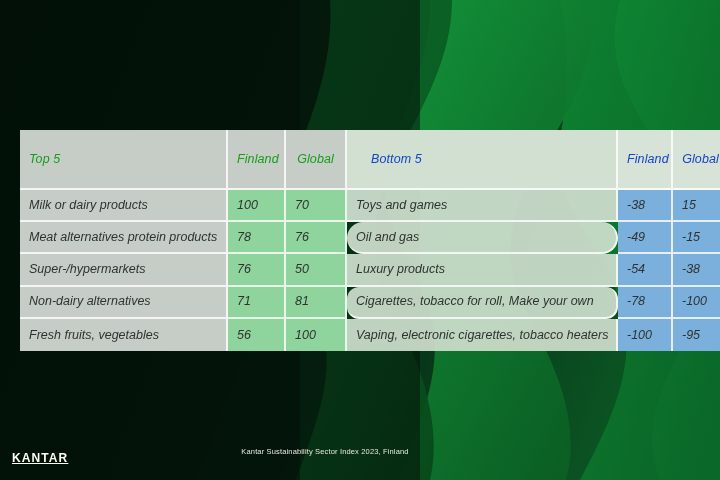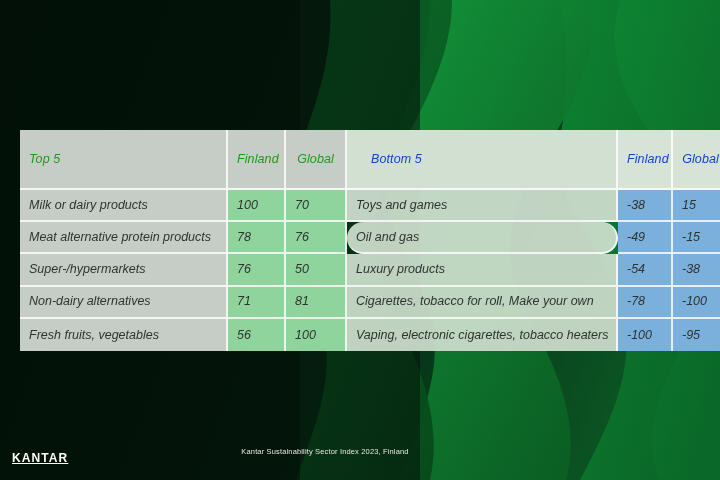--- a/index.html
+++ b/index.html
@@ -80,21 +80,21 @@
   tbody tr { height: 32px; }
   td.lbl-left  { background: #c6cdc7; }
   td.val-green { background: #8fd49c; text-align: center; font-size: 13px; }
   td.lbl-right { background: rgba(206,222,205,0.92); }
   td.val-blue  { background: #7cb0dc; text-align: center; font-size: 13px; }
 
   
   tbody tr:nth-child(1) td.lbl-right { background: rgba(205,221,205,0.94); }
   tbody tr:nth-child(2) td.lbl-right { background: rgba(204,221,204,0.94); border-radius: 16px; }
   tbody tr:nth-child(3) td.lbl-right { background: rgba(203,221,203,0.94); }
-  tbody tr:nth-child(4) td.lbl-right { background: rgba(202,220,202,0.94); }
+  tbody tr:nth-child(4) td.lbl-right { background: rgba(202,220,202,0.94); border-radius: 12px; }
   tbody tr:nth-child(5) td.lbl-right { background: rgba(203,220,202,0.94); }
 
   
   .logo {
     position: absolute;
     left: 12px;
     bottom: 15px;
     color: #fdfdf4;
     font-size: 12px;
     font-weight: bold;
@@ -190,21 +190,21 @@
       <tbody>
         <tr>
           <td class="lbl-left">Milk or dairy products</td>
           <td class="val-green">100</td>
           <td class="val-green">70</td>
           <td class="lbl-right">Toys and games</td>
           <td class="val-blue">-38</td>
           <td class="val-blue last-col">15</td>
         </tr>
         <tr>
-          <td class="lbl-left">Meat alternative protein products</td>
+          <td class="lbl-left">Meat alternatives protein products</td>
           <td class="val-green">78</td>
           <td class="val-green">76</td>
           <td class="lbl-right">Oil and gas</td>
           <td class="val-blue">-49</td>
           <td class="val-blue last-col">-15</td>
         </tr>
         <tr>
           <td class="lbl-left">Super-/hypermarkets</td>
           <td class="val-green">76</td>
           <td class="val-green">50</td>

